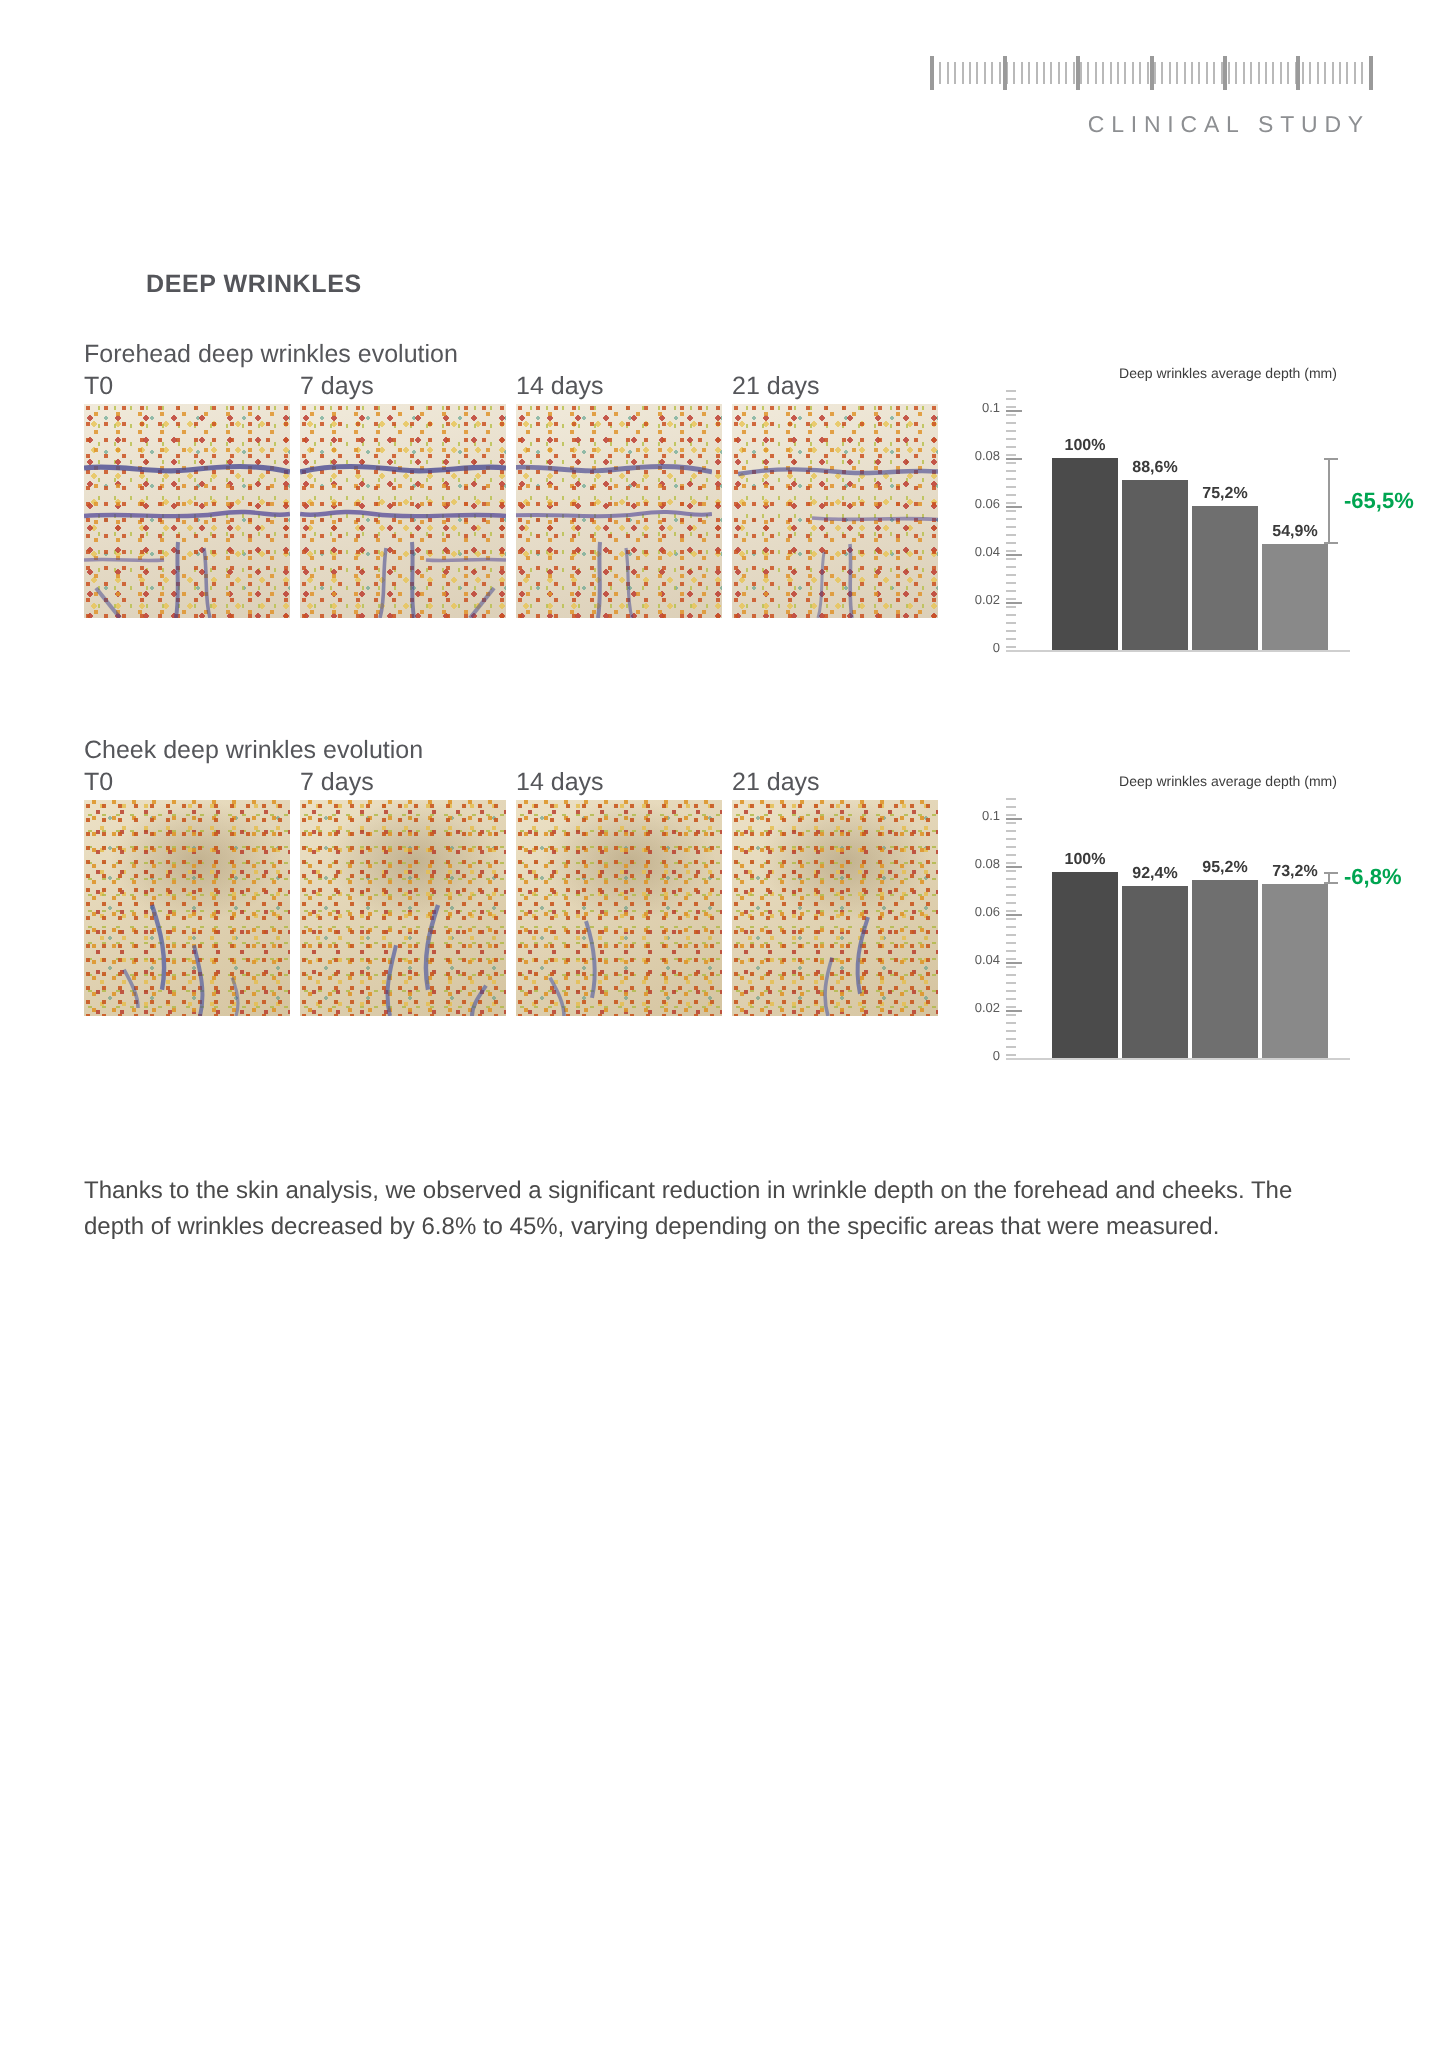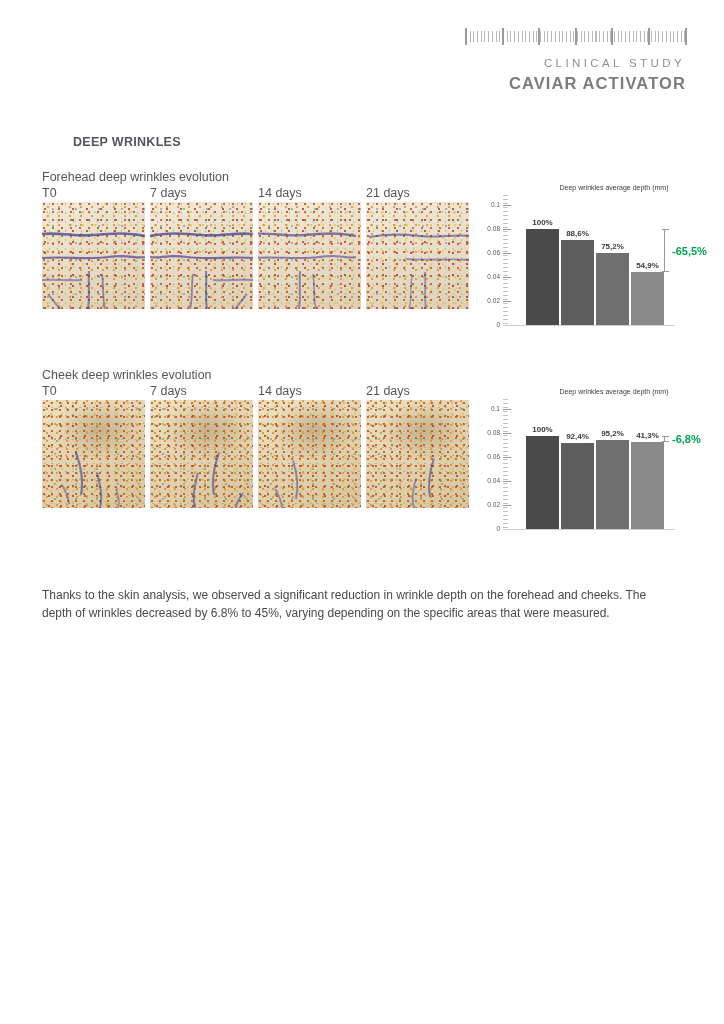--- a/index.html
+++ b/index.html
@@ -81,21 +81,20 @@
 </head>
 <body>
 
 <div class="page">
 
   <div class="hruler">
     <div class="minor"></div>
     <div class="major"></div>
   </div>
   <div class="eyebrow">CLINICAL STUDY</div>
-  <div class="brand">CAVIAR ACTIVATOR</div>
 
   <div class="deep-heading">DEEP WRINKLES</div>
 
   <div class="section" style="top:170px;">
     <div class="section-title">Forehead deep wrinkles evolution</div>
     <div class="strip">
       <div class="cell">
         <div class="tp-label">T0</div>
         <div class="skin skin-forehead">
           <svg viewBox="0 0 103 107" preserveAspectRatio="none">
@@ -242,21 +241,21 @@
       <div class="bar" style="left: 13px; height: 93px; background: rgb(75, 75, 75);">
             <div class="bar-label">100%</div>
           </div>
           <div class="bar" style="left: 48px; height: 85.92px; background: rgb(94, 94, 94);">
             <div class="bar-label">92,4%</div>
           </div>
           <div class="bar" style="left: 83px; height: 88.56px; background: rgb(111, 111, 111);">
             <div class="bar-label">95,2%</div>
           </div>
           <div class="bar" style="left: 118px; height: 86.64px; background: rgb(137, 137, 137);">
-            <div class="bar-label">41,3%</div>
+            <div class="bar-label">73,2%</div>
           </div>
         </div>
     </div>
   </div>
 
   <div class="bodytext">Thanks to the skin analysis, we observed a significant reduction in wrinkle depth on the forehead and cheeks. The depth of wrinkles decreased by 6.8% to 45%, varying depending on the specific areas that were measured.</div>
 
 </div>
 
 </body></html>

